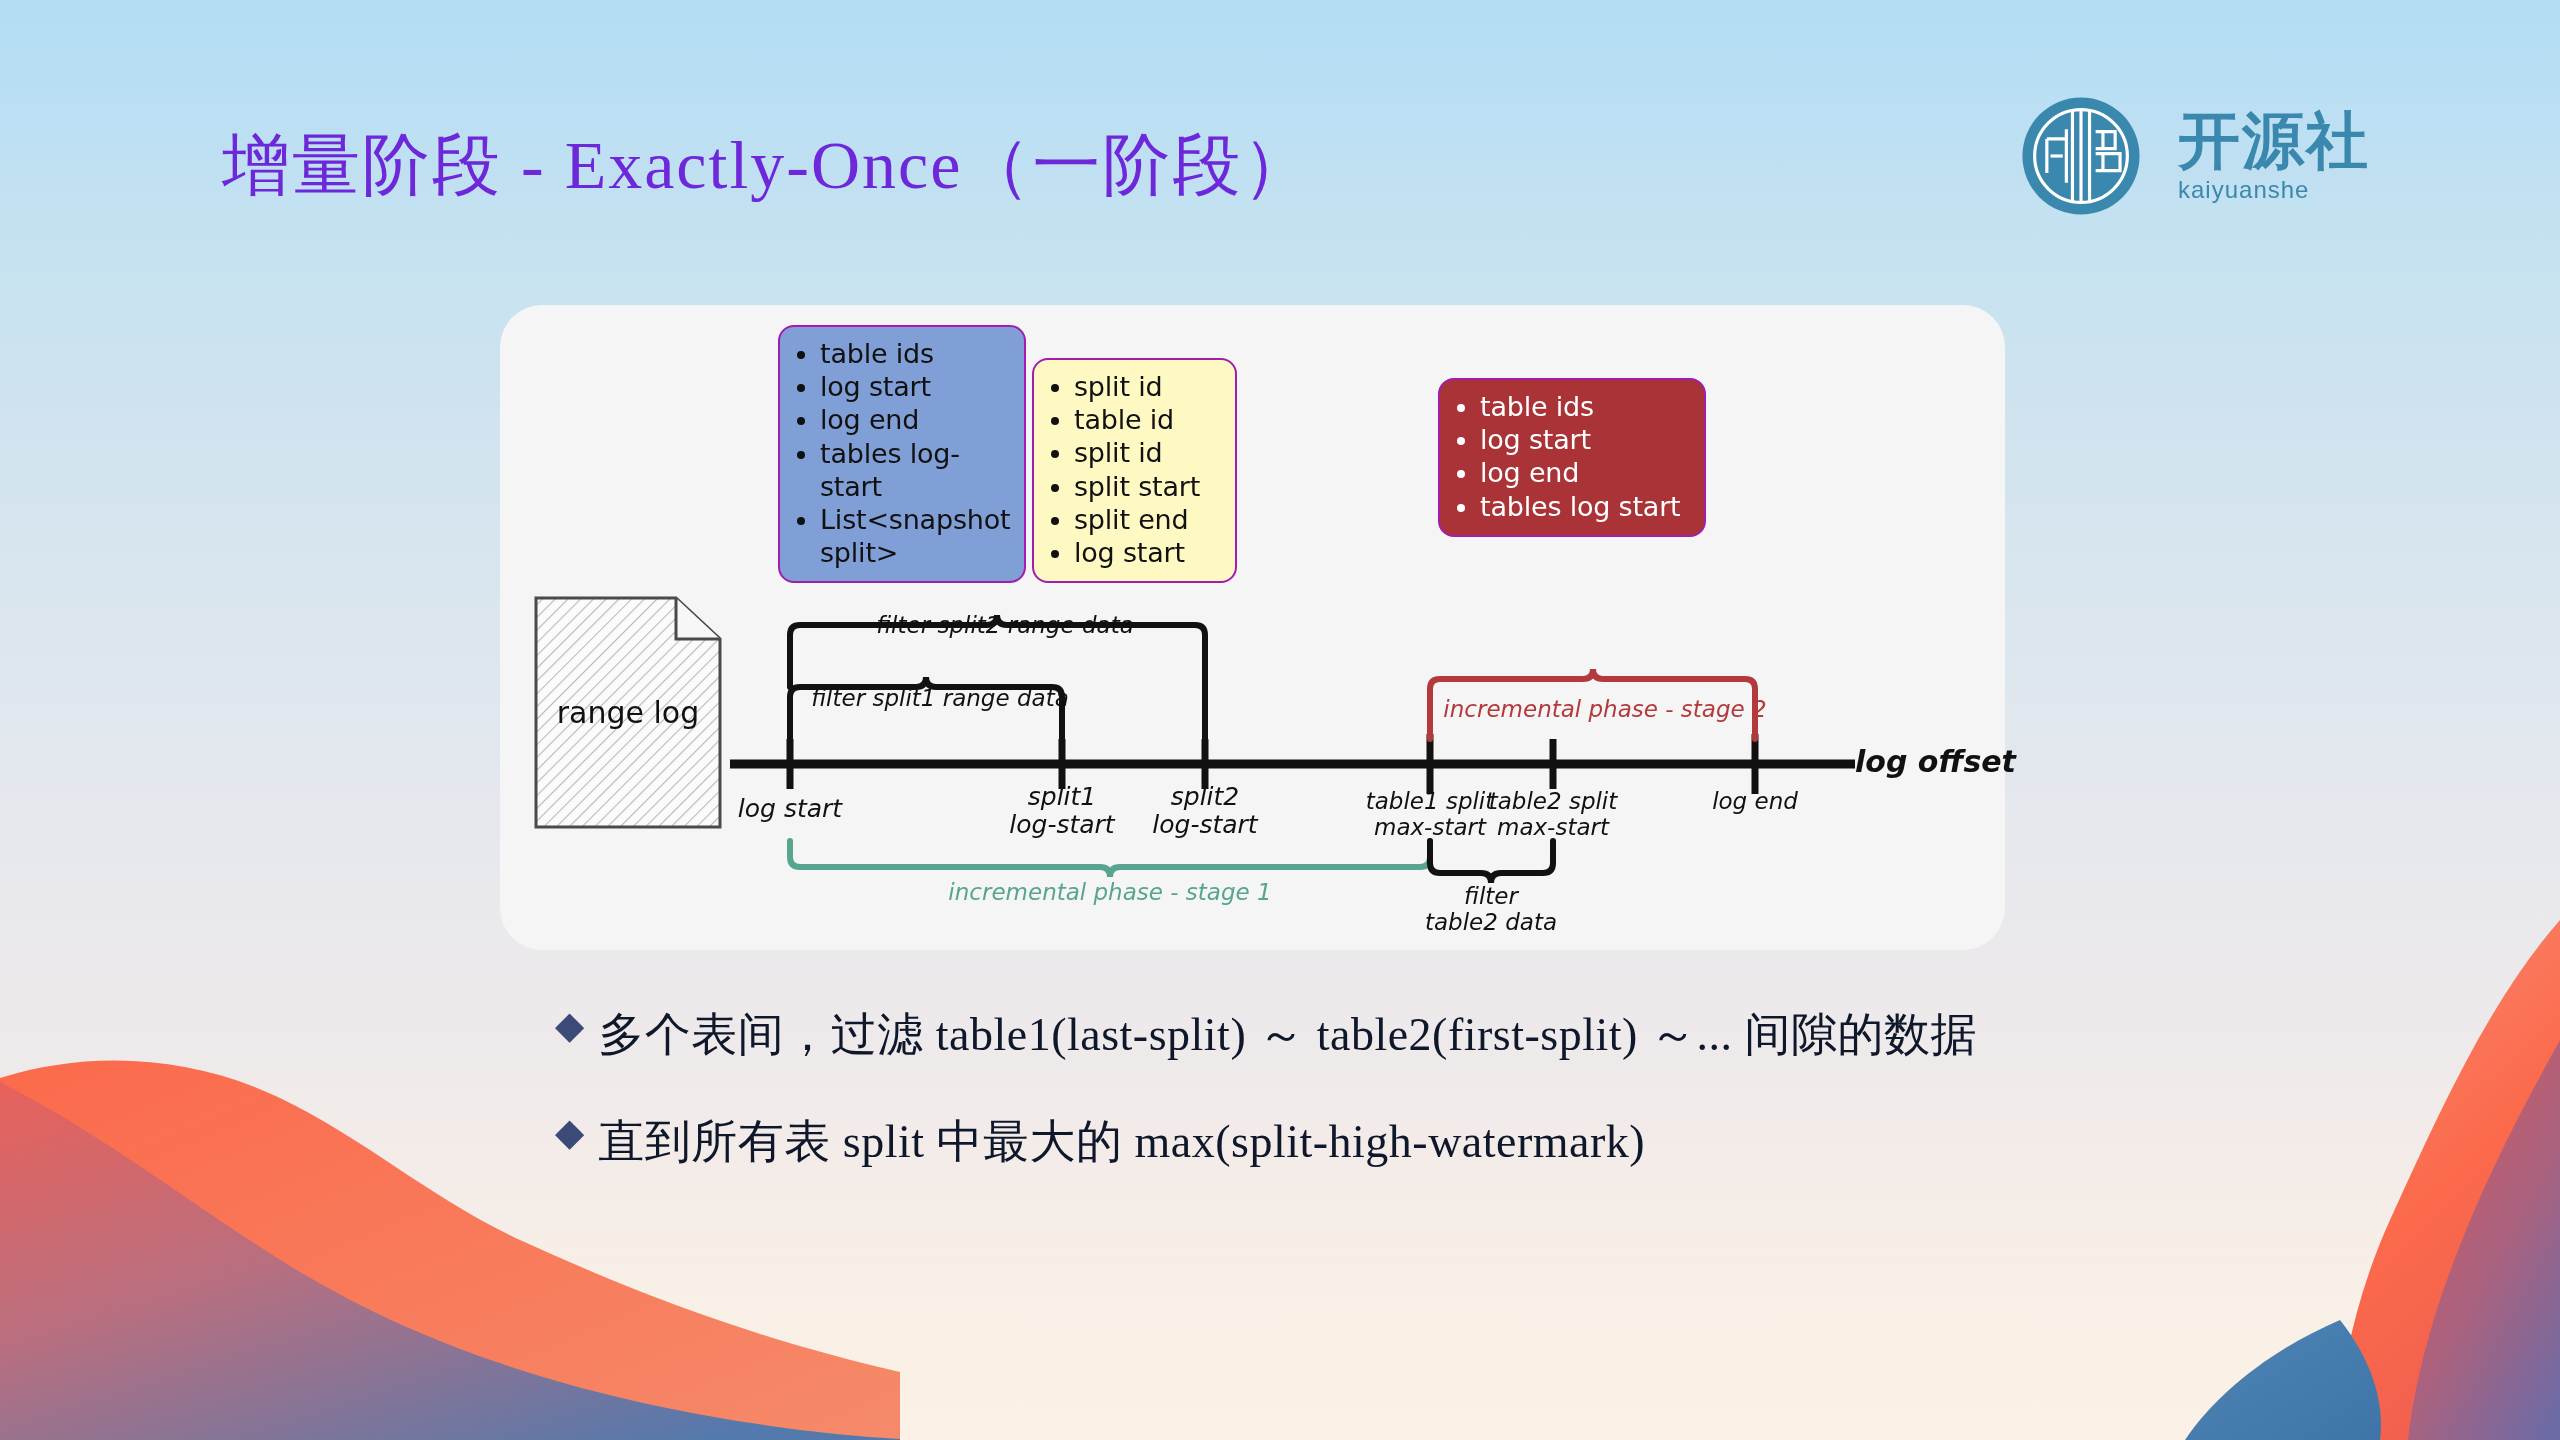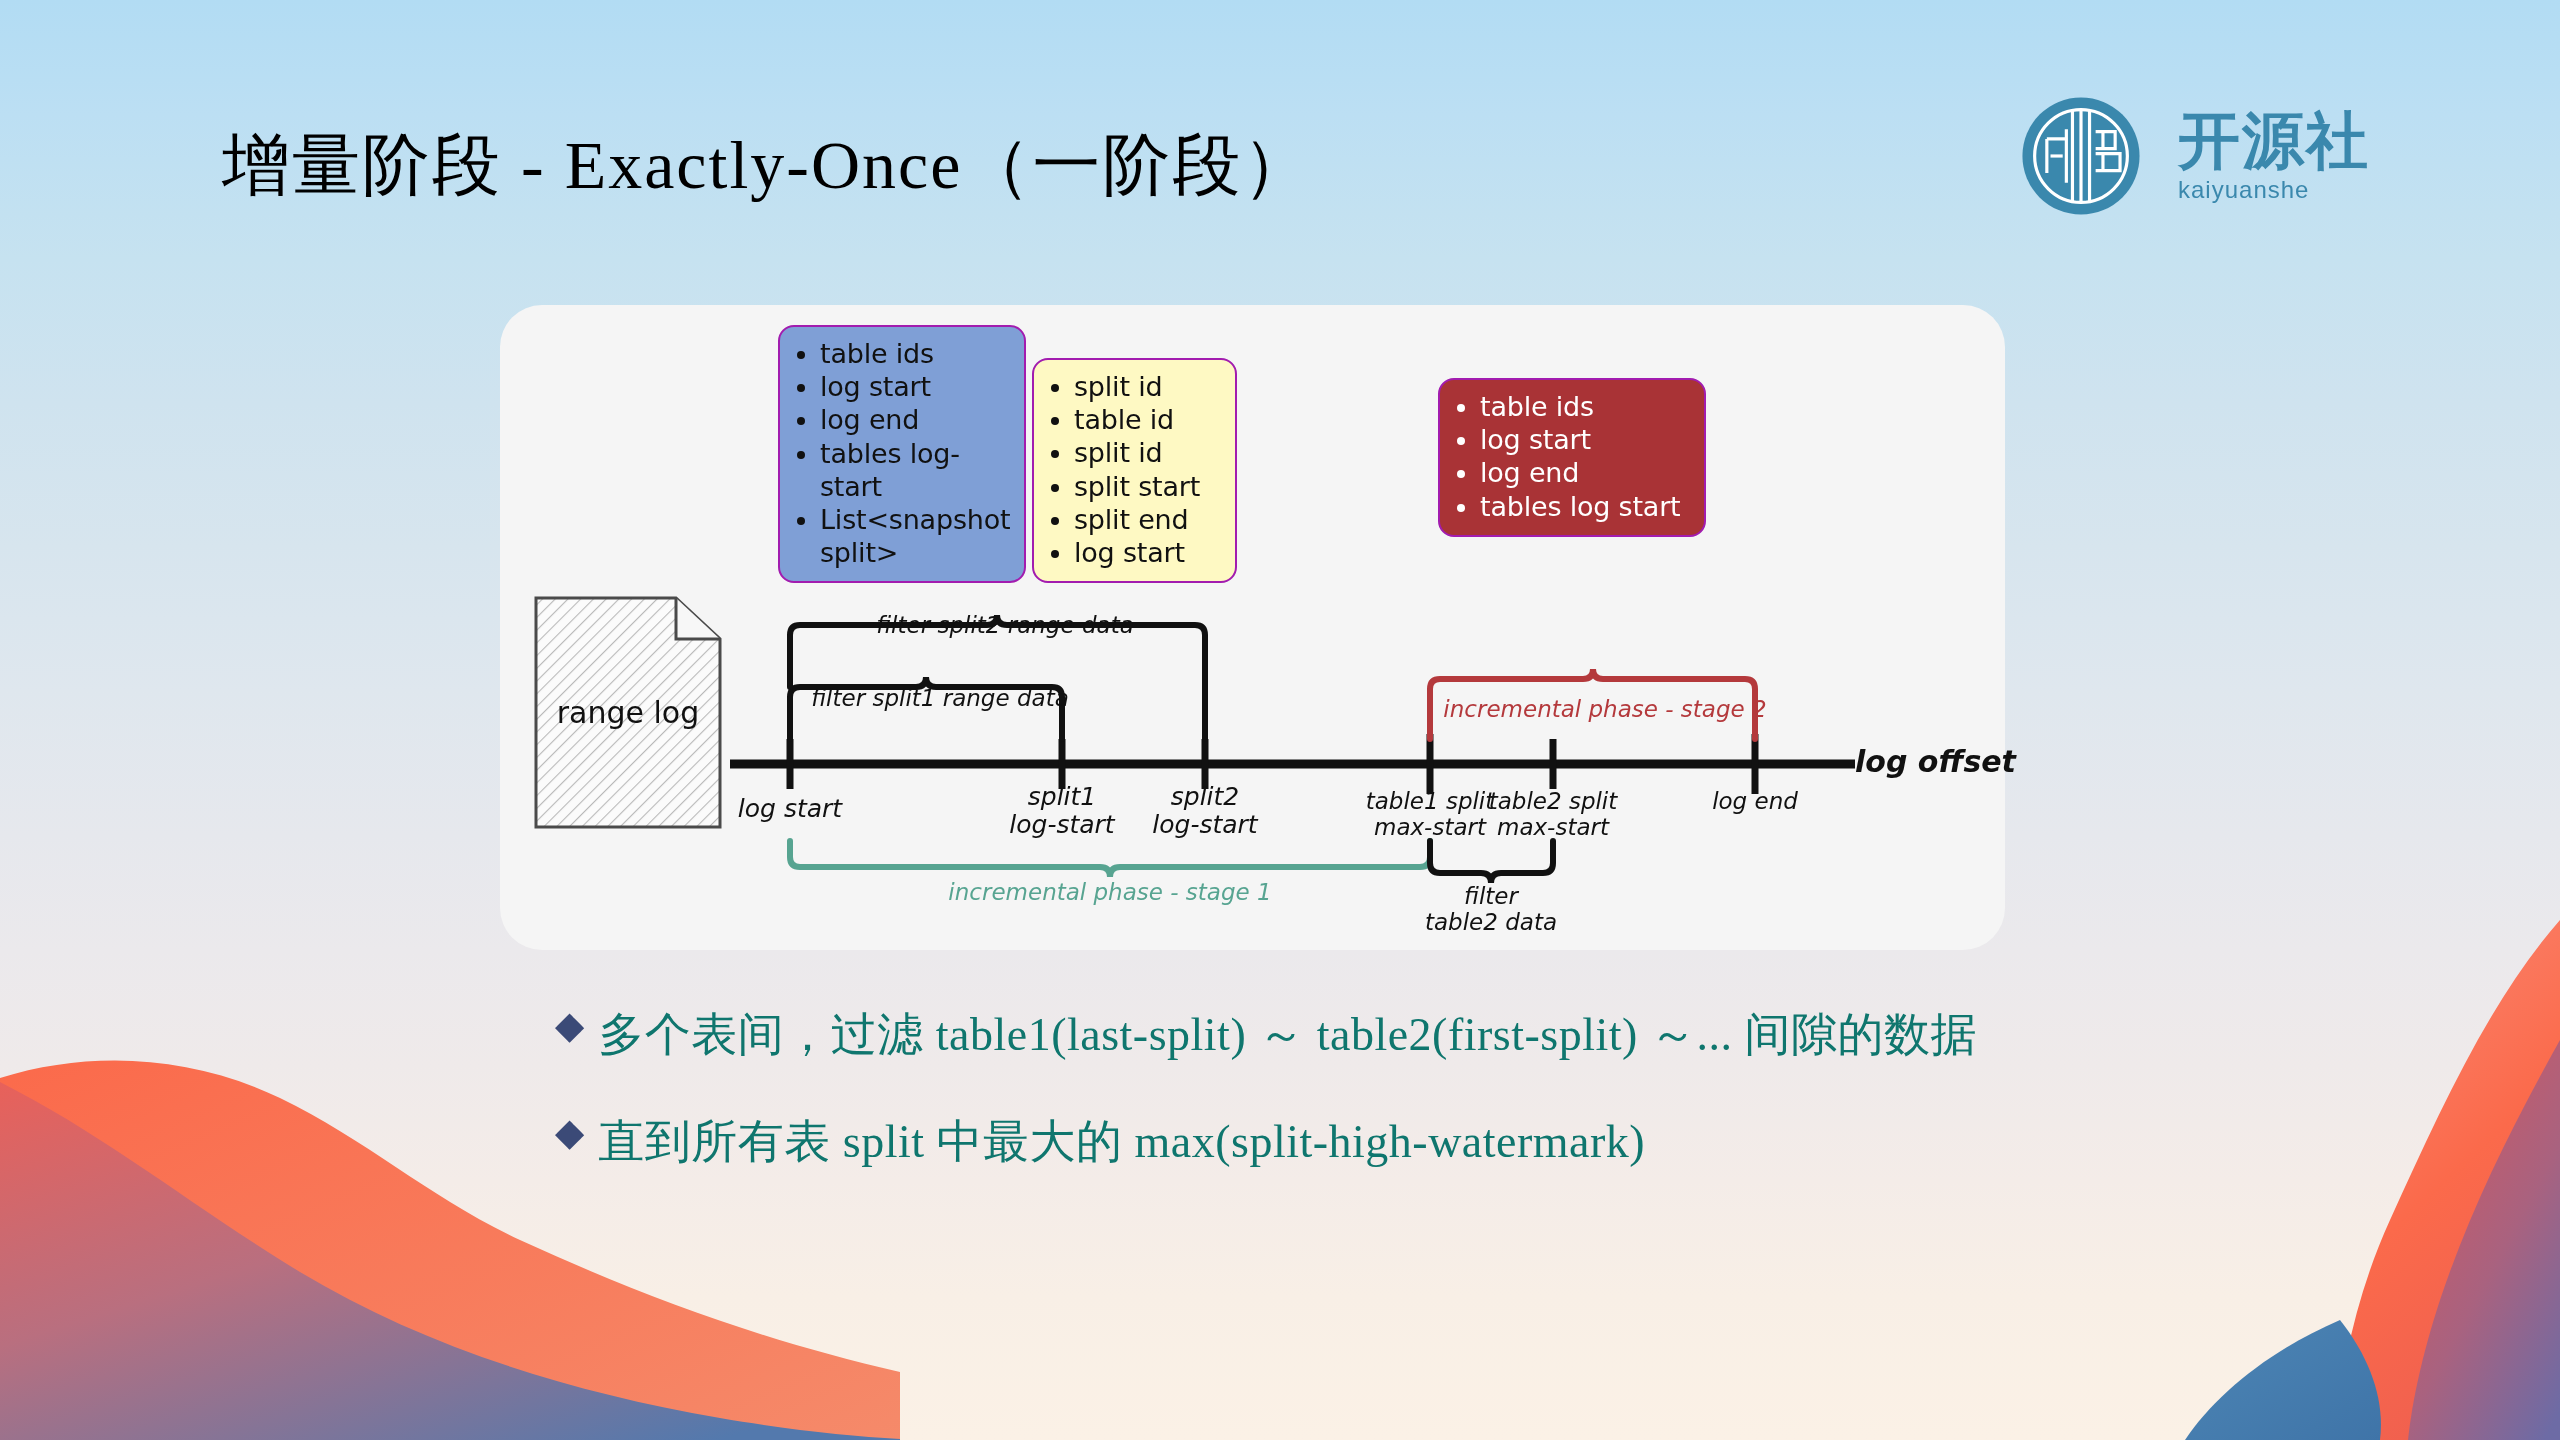--- a/index.html
+++ b/index.html
@@ -15,21 +15,21 @@
   
   .deco{position:absolute;pointer-events:none;}
   .deco-bl{left:0;bottom:0;width:900px;height:480px;}
   .deco-br{right:0;bottom:0;width:520px;height:560px;}
 
   
   .title{
     position:absolute;left:222px;top:120px;
     font-family:"Liberation Serif", serif;
     font-size:68px;letter-spacing:2px;
-    color:#000000;white-space:nowrap;
+    color:#6d28d9;white-space:nowrap;
   }
 
   
   .logo{position:absolute;right:190px;top:95px;display:flex;align-items:center;gap:36px;}
   .logo-mark{width:122px;height:122px;}
   .logo-text{display:flex;flex-direction:column;line-height:1;}
   .logo-cn{font-size:62px;font-weight:bold;color:#3a88ad;letter-spacing:2px;
            font-family:"Liberation Sans", sans-serif;}
   .logo-en{font-size:24px;color:#3a88ad;letter-spacing:1px;margin-top:6px;}
 
@@ -72,21 +72,21 @@
   .tlab.lg{font-size:30px;font-weight:bold;}
   .tlab.red{color:#b4393c;font-size:23px;}
   .tlab.green{color:#57a491;font-size:23px;}
 
   
   .bullets{position:absolute;left:555px;top:1005px;width:1860px;}
   .bullet{display:flex;align-items:flex-start;gap:14px;margin-bottom:46px;}
   .bullet-dot{color:#3b4a77;font-size:38px;line-height:1.08;flex:0 0 auto;}
   .bullet-text{
     font-family:"Liberation Serif", serif;
-    font-size:46px;line-height:1.32;color:#0f766e;letter-spacing:0.5px;
+    font-size:46px;line-height:1.32;color:#0f172a;letter-spacing:0.5px;
   }
 </style>
 </head>
 <body>
 
 <svg class="deco deco-bl" viewBox="0 0 900 480" preserveAspectRatio="none">
   <defs>
     <linearGradient id="gOrange" x1="0" y1="0" x2="1" y2="1">
       <stop offset="0%" stop-color="#fb6a4b"></stop>
         <stop offset="100%" stop-color="#f58a6a"></stop>

